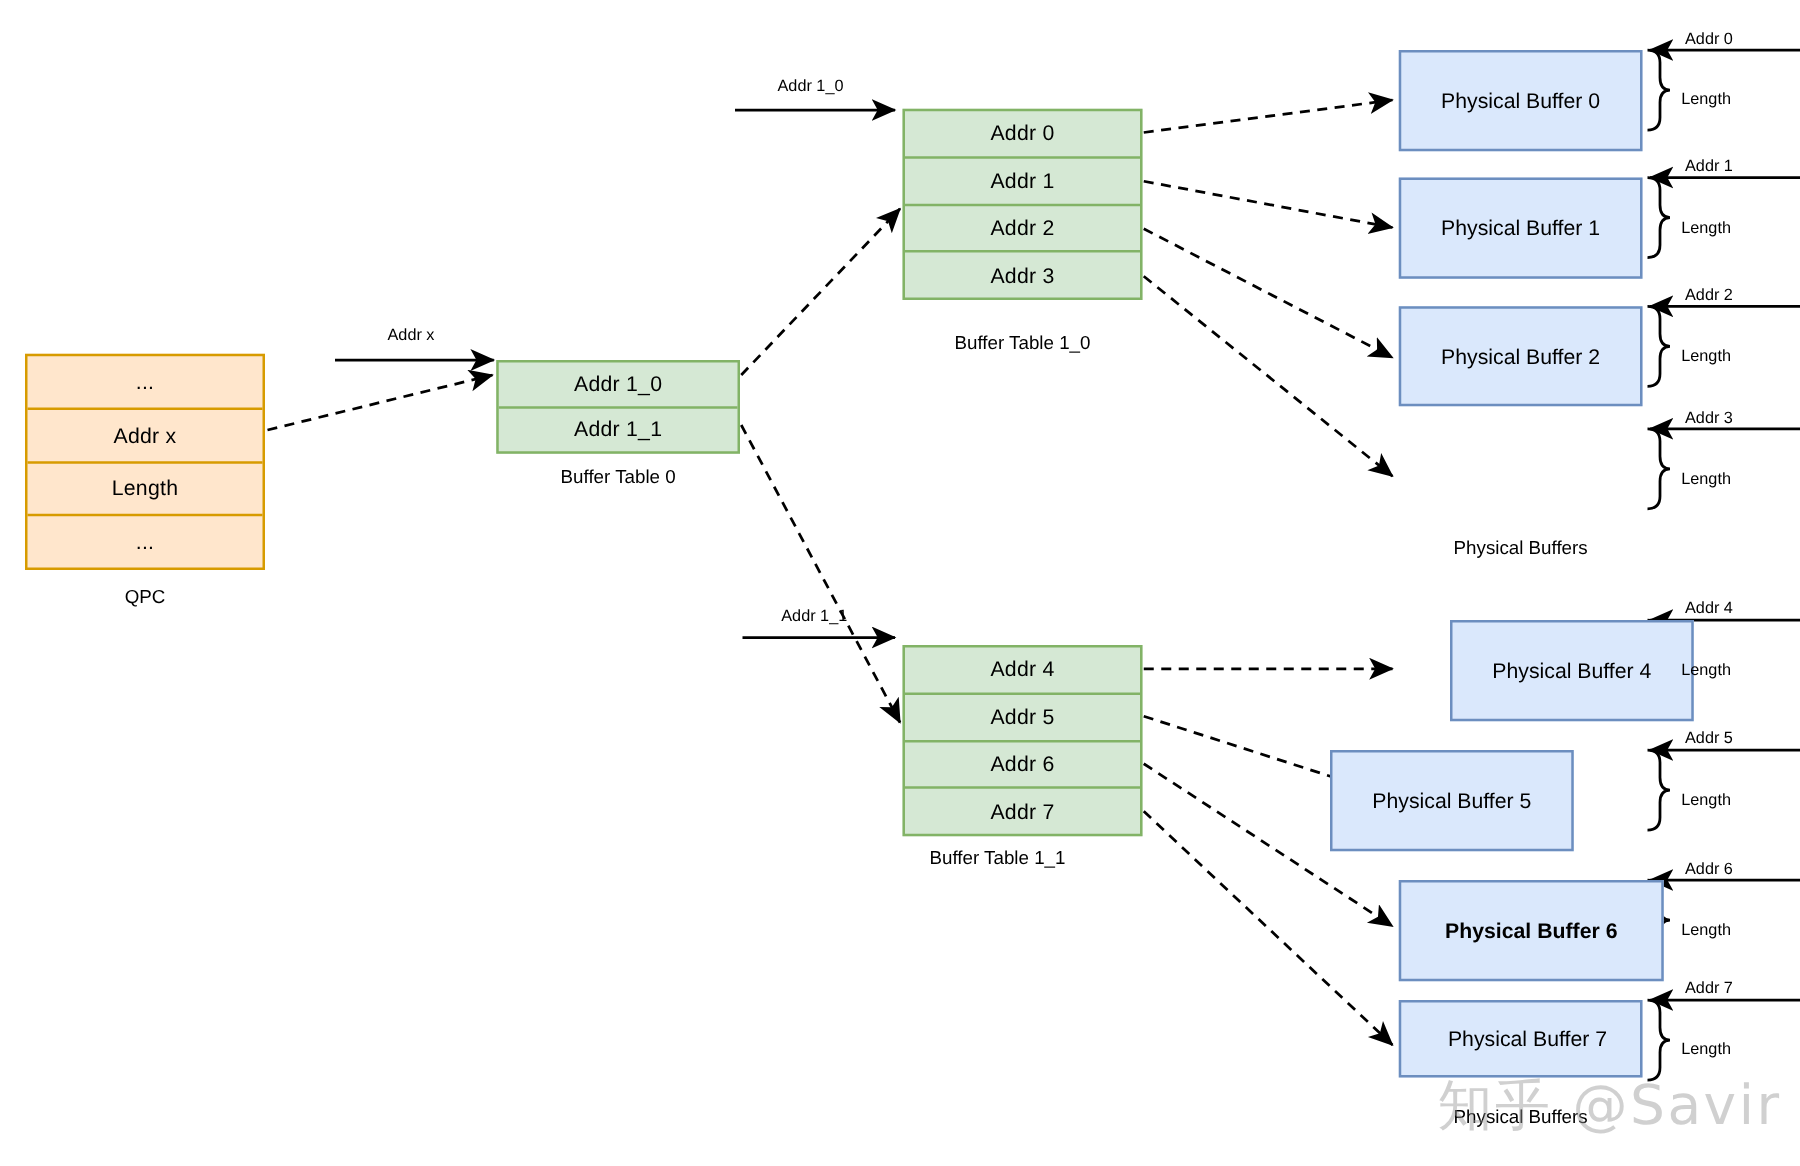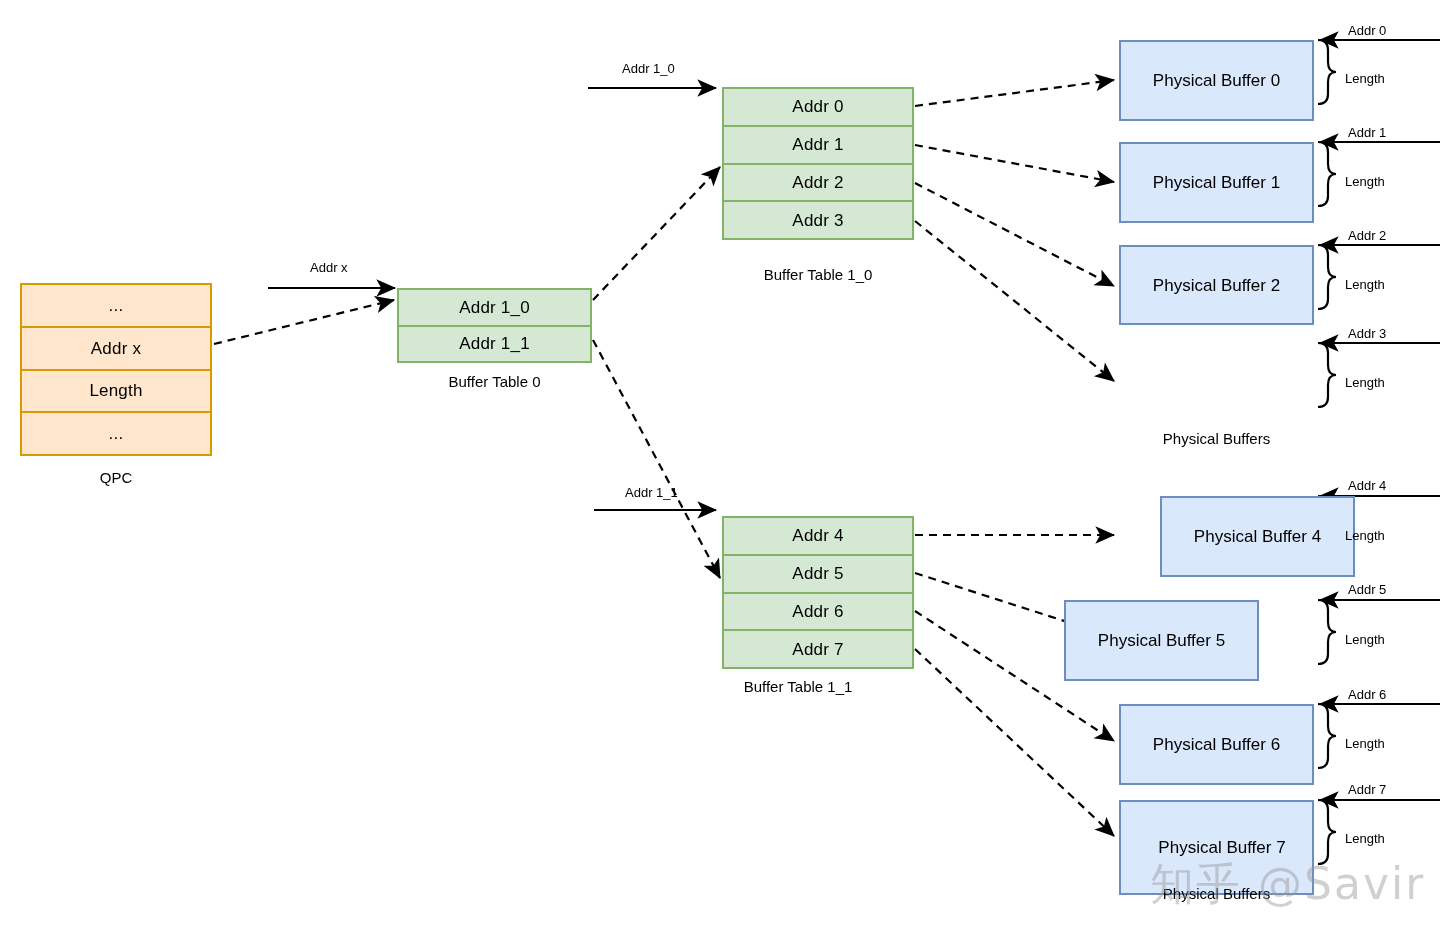--- a/index.html
+++ b/index.html
@@ -227,25 +227,25 @@
   <div class="caption" style="left:1119px; top:431px; width:195px;">Physical Buffers</div>
 
   <div class="pbuf" style="left:1119px; top:496px; width:195px; height:81px;margin-left:41px;">Physical Buffer 4</div>
   <div class="side-label" style="left:1348px; top:479px;">Addr 4</div>
   <div class="brace" style="left:1345px; top:529px;">Length</div>
 
   <div class="pbuf" style="left:1064px; top:600px; width:195px; height:81px;">Physical Buffer 5</div>
   <div class="side-label" style="left:1348px; top:583px;">Addr 5</div>
   <div class="brace" style="left:1345px; top:633px;">Length</div>
 
-  <div class="pbuf" style="left:1119px; top:704px; width:195px; height:81px;">Physical Buffer 6</div>
+  <div class="pbuf" style="left:1119px; top:704px; width:212px; height:81px;font-weight:bold;">Physical Buffer 6</div>
   <div class="side-label" style="left:1348px; top:688px;">Addr 6</div>
   <div class="brace" style="left:1345px; top:737px;">Length</div>
 
-  <div class="pbuf" style="left:1119px; top:800px; width:195px; height:95px;padding-left:11px;">Physical Buffer 7</div>
+  <div class="pbuf" style="left:1119px; top:800px; width:195px; height:62px;padding-left:11px;">Physical Buffer 7</div>
   <div class="side-label" style="left:1348px; top:783px;">Addr 7</div>
   <div class="brace" style="left:1345px; top:832px;">Length</div>
 
   <div class="caption" style="left:1119px; top:886px; width:195px;">Physical Buffers</div>
 
   <div class="watermark">知乎 @Savir</div>
 
 </div>
 
 </body></html>

